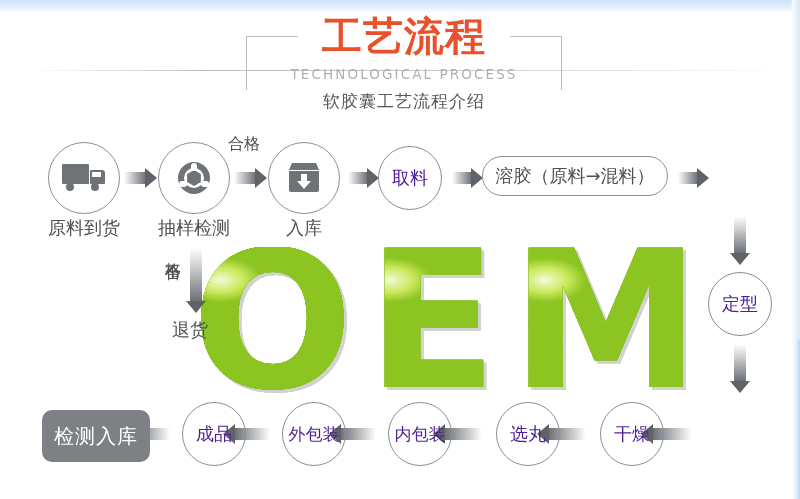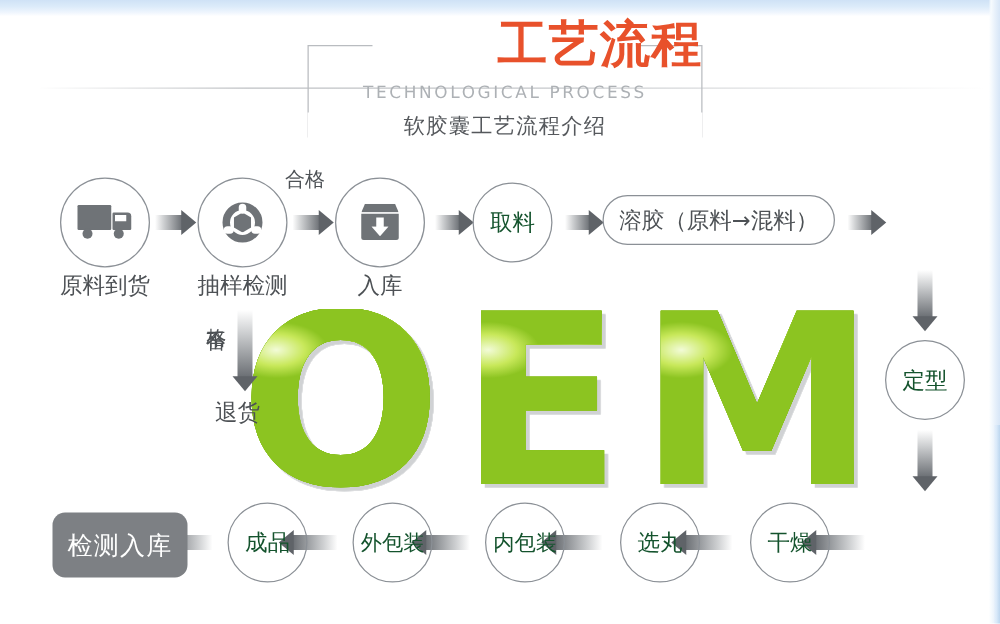--- a/index.html
+++ b/index.html
@@ -46,21 +46,21 @@
     box-sizing:border-box;
   }
   .hdr-frame-mask-top{
     position:absolute;left:52px;top:17px;width:212px;height:12px;background:#ffffff;
   }
   .hdr-frame-mask-bot{
     position:absolute;left:48px;top:88px;width:220px;height:12px;background:#ffffff;
   }
   .title-cn{
     position:absolute;left:0;top:0;width:316px;
-    text-align:right;
+    text-align:center;
     font-size:40px;line-height:44px;
     font-weight:bold;
     color:#e8512b;
     letter-spacing:1px;
     white-space:nowrap;
     z-index:4;
   }
   .title-en{
     position:absolute;left:0;top:52px;width:316px;
     text-align:center;
@@ -108,21 +108,21 @@
   .circle{
     position:absolute;
     border:1.4px solid #8b9096;
     border-radius:50%;
     background:transparent;
     display:flex;align-items:center;justify-content:center;
     box-sizing:border-box;
     z-index:3;
   }
   .circle .cap{
-    font-size:18px;color:#14532d;letter-spacing:0px;white-space:nowrap;
+    font-size:18px;color:#4c1d95;letter-spacing:0px;white-space:nowrap;
   }
   .circle.small .cap{font-size:17px;}
   .caption{
     position:absolute;
     font-size:18px;color:#4d5155;white-space:nowrap;
     text-align:center;z-index:3;
   }
 
   
   .ico{position:relative;width:44px;height:34px;}

